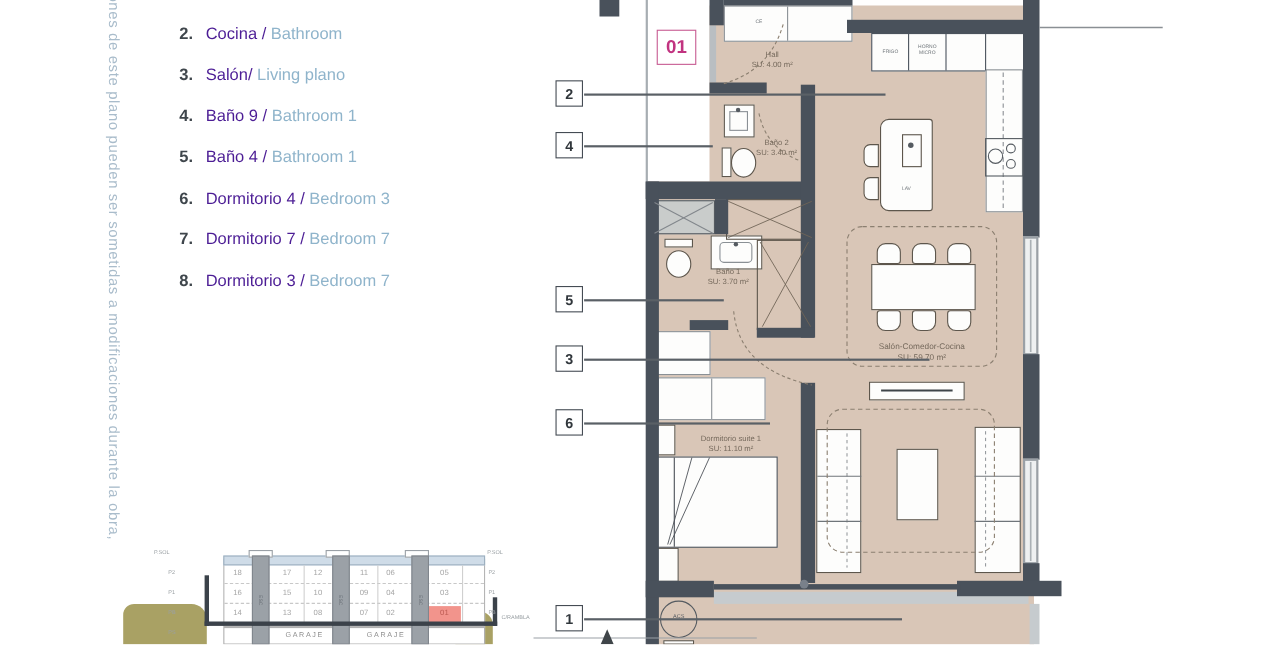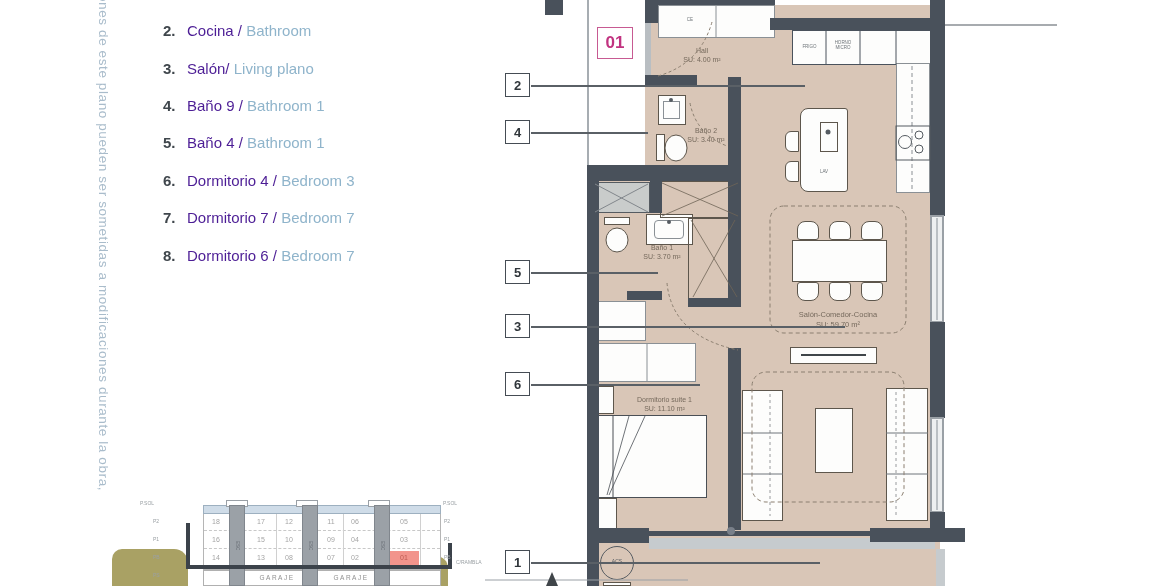--- a/index.html
+++ b/index.html
@@ -76,21 +76,21 @@
         <span class="les">Dormitorio 4 / </span>
         <span class="len">Bedroom 3</span>
       </div>
     <div class="legend-item">
         <span class="ln">7.</span>
         <span class="les">Dormitorio 7 / </span>
         <span class="len">Bedroom 7</span>
       </div>
     <div class="legend-item">
         <span class="ln">8.</span>
-        <span class="les">Dormitorio 6 / </span>
+        <span class="les">Dormitorio 3 / </span>
         <span class="len">Bedroom 7</span>
       </div>
   </div>
 
   <div class="flr" style="left:645px;top:5px;width:287px;height:163px;"></div>
   <div class="flr" style="left:588px;top:165px;width:342px;height:370px;"></div>
   <div class="flr" style="left:588px;top:535px;width:352px;height:51px;"></div>
 
   <div class="abs" style="left:587px;top:0;width:2px;height:165px;background:#a7adb2;"></div>
   <div class="abs" style="left:645px;top:23px;width:6px;height:52px;background:#b9bec2;"></div>

